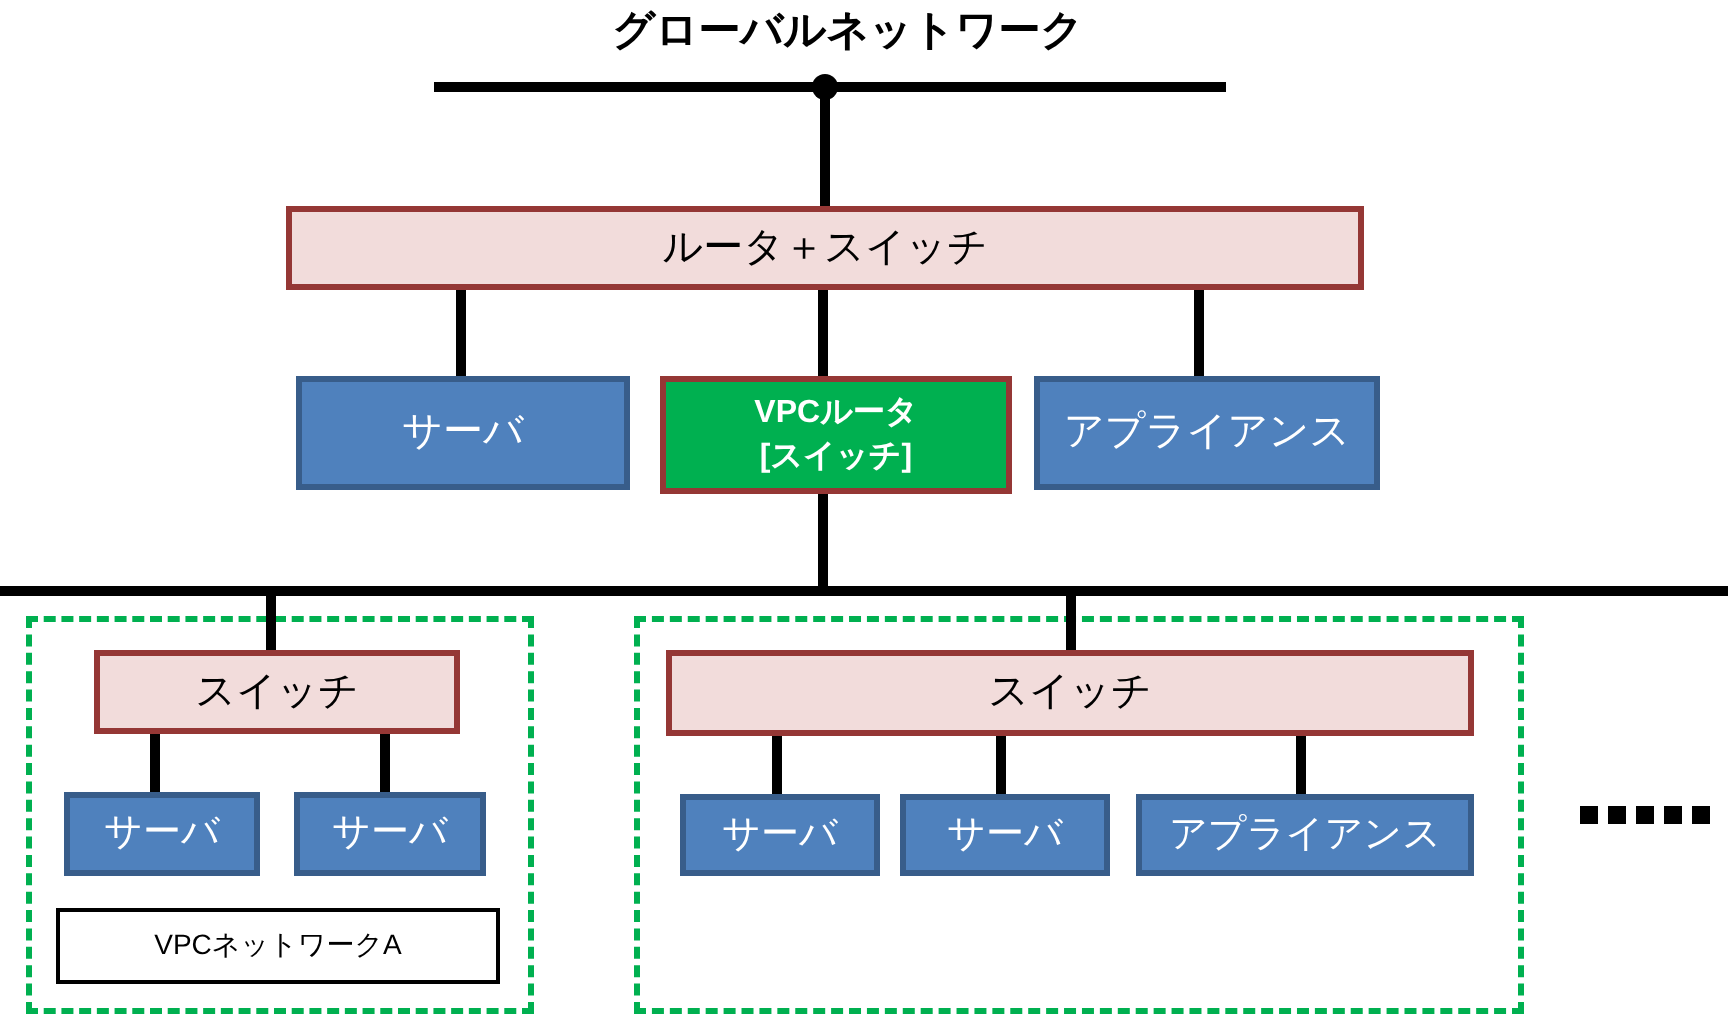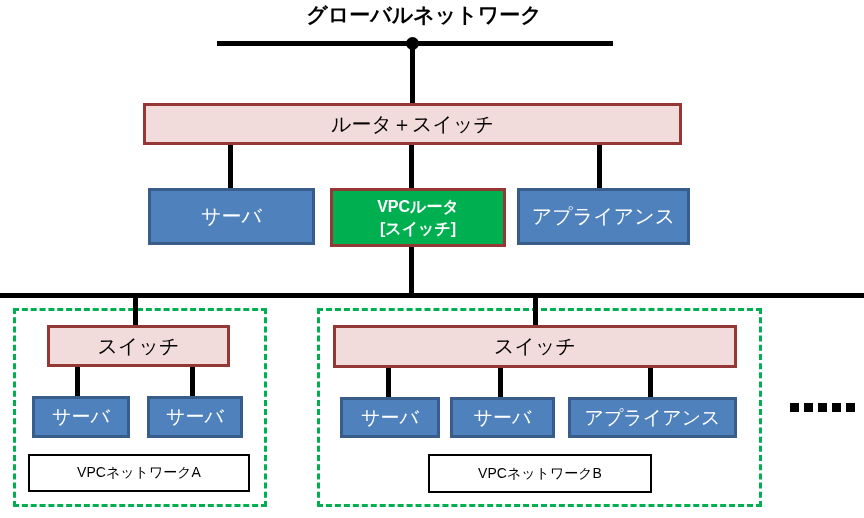--- a/index.html
+++ b/index.html
@@ -106,23 +106,20 @@
   <div class="node blue-sm" style="left:340px;top:397px;width:100px;height:41px;">
     <span>サーバ</span>
   </div>
   <div class="node blue-sm" style="left:450px;top:397px;width:105px;height:41px;">
     <span>サーバ</span>
   </div>
   <div class="node blue-sm" style="left:568px;top:397px;width:169px;height:41px;">
     <span>アプライアンス</span>
   </div>
 
-  <div class="label-box" style="left:428px;top:454px;width:224px;height:39px;">
-    <span>VPCネットワークB</span>
-  </div>
 
   <div class="dots" style="left:790px;top:403px;">
     <span></span>
   <span></span>
       <span></span>
       <span></span>
       <span></span>
     </div>
 
 </div>

